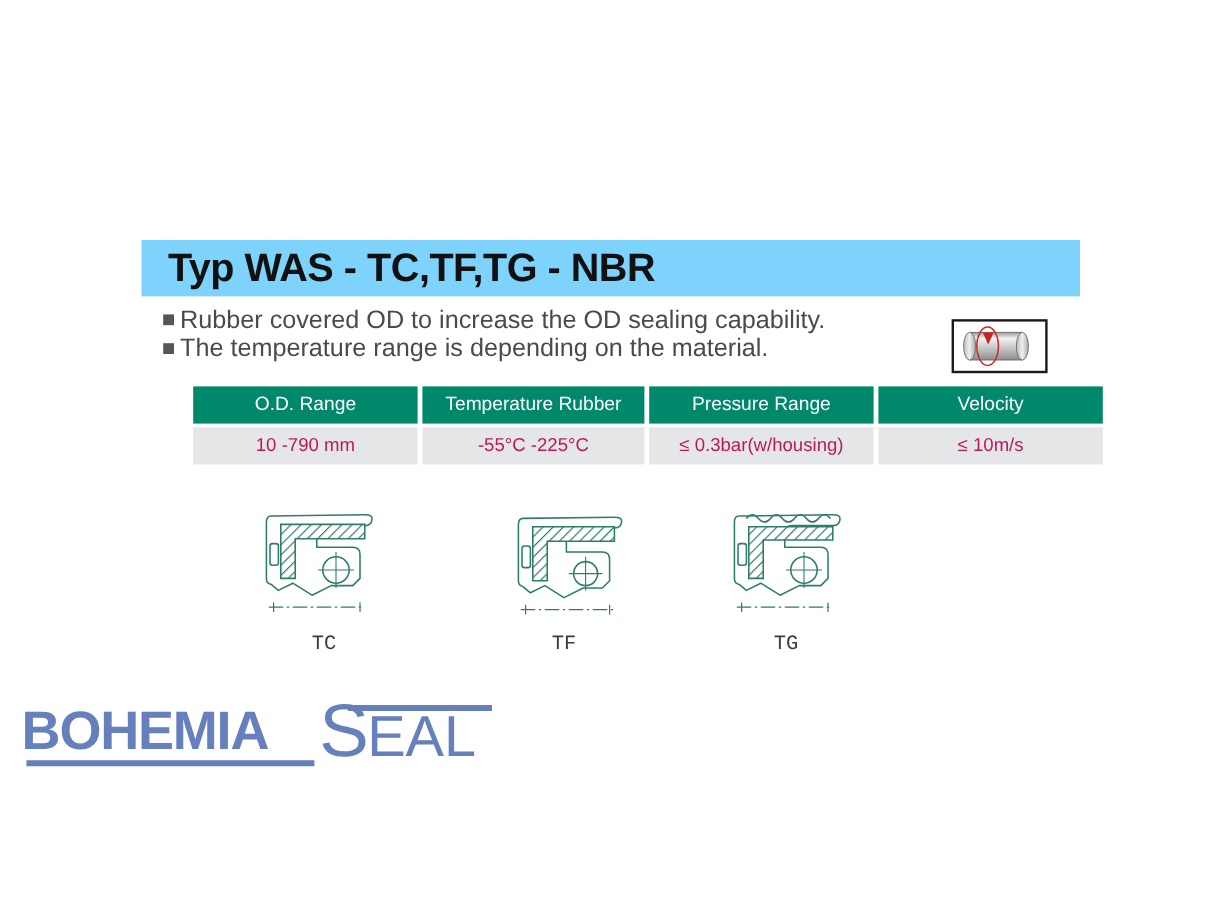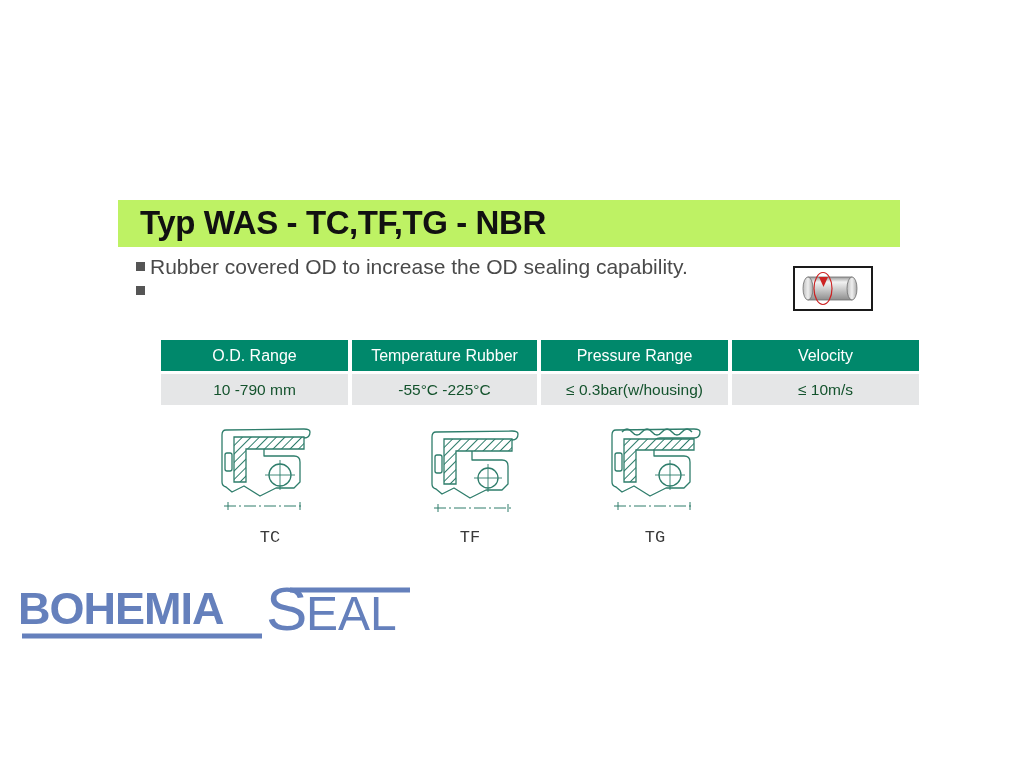--- a/index.html
+++ b/index.html
@@ -16,21 +16,21 @@
     -webkit-font-smoothing: antialiased;
   }
 
   
   #title-banner {
     position: absolute;
     left: 118px;
     top: 200px;
     width: 782px;
     height: 47px;
-    background: #bef264;
+    background: #7dd3fc;
   }
   #title-banner .title-text {
     position: absolute;
     left: 22px;
     top: 50%;
     transform: translateY(-52%);
     font-size: 33px;
     font-weight: bold;
     color: #111111;
     letter-spacing: -0.4px;
@@ -76,21 +76,21 @@
     height: 45px;
     border: 2px solid #1a1a1a;
     background: #ffffff;
     box-sizing: border-box;
   }
 
   
   #spec-table {
     position: absolute;
     left: 118px;
-    top: 340px;
+    top: 322px;
     width: 758px;
     padding-left: 43px;
   }
   .table-row {
     display: flex;
     width: 100%;
   }
   .table-row.header-row { margin-bottom: 3px; }
   .cell {
     box-sizing: border-box;
@@ -103,21 +103,21 @@
   .header-row .cell {
     background: #00886b;
     color: #ffffff;
     height: 31px;
     font-size: 16px;
     margin-right: 4px;
   }
   .header-row .cell:last-child { margin-right: 0; }
   .data-row .cell {
     background: #e5e6e7;
-    color: #14532d;
+    color: #be185d;
     height: 31px;
     font-size: 15.5px;
     margin-right: 4px;
   }
   .data-row .cell:last-child { margin-right: 0; }
 
   .col-od   { width: 190px; }
   .col-temp { width: 188px; }
   .col-pres { width: 190px; }
   .col-vel  { width: 190px; }
@@ -168,20 +168,21 @@
   <div class="title-text">Typ WAS - TC,TF,TG - NBR</div>
 </div>
 
 <div id="bullet-list">
   <div class="bullet-row">
     <span class="bullet-square"></span>
     <span class="bullet-text">Rubber covered OD to increase the OD sealing capability.</span>
   </div>
   <div class="bullet-row">
     <span class="bullet-square"></span>
+    <span class="bullet-text">The temperature range is depending on the material.</span>
   </div>
 </div>
 
 <div id="shaft-icon">
   <svg width="76" height="41" viewBox="0 0 76 41">
     <defs>
       <linearGradient id="cylBody" x1="0" y1="0" x2="0" y2="1">
         <stop offset="0%" stop-color="#9a9a9a"></stop>
         <stop offset="22%" stop-color="#f2f2f2"></stop>
         <stop offset="55%" stop-color="#c9c9c9"></stop>

